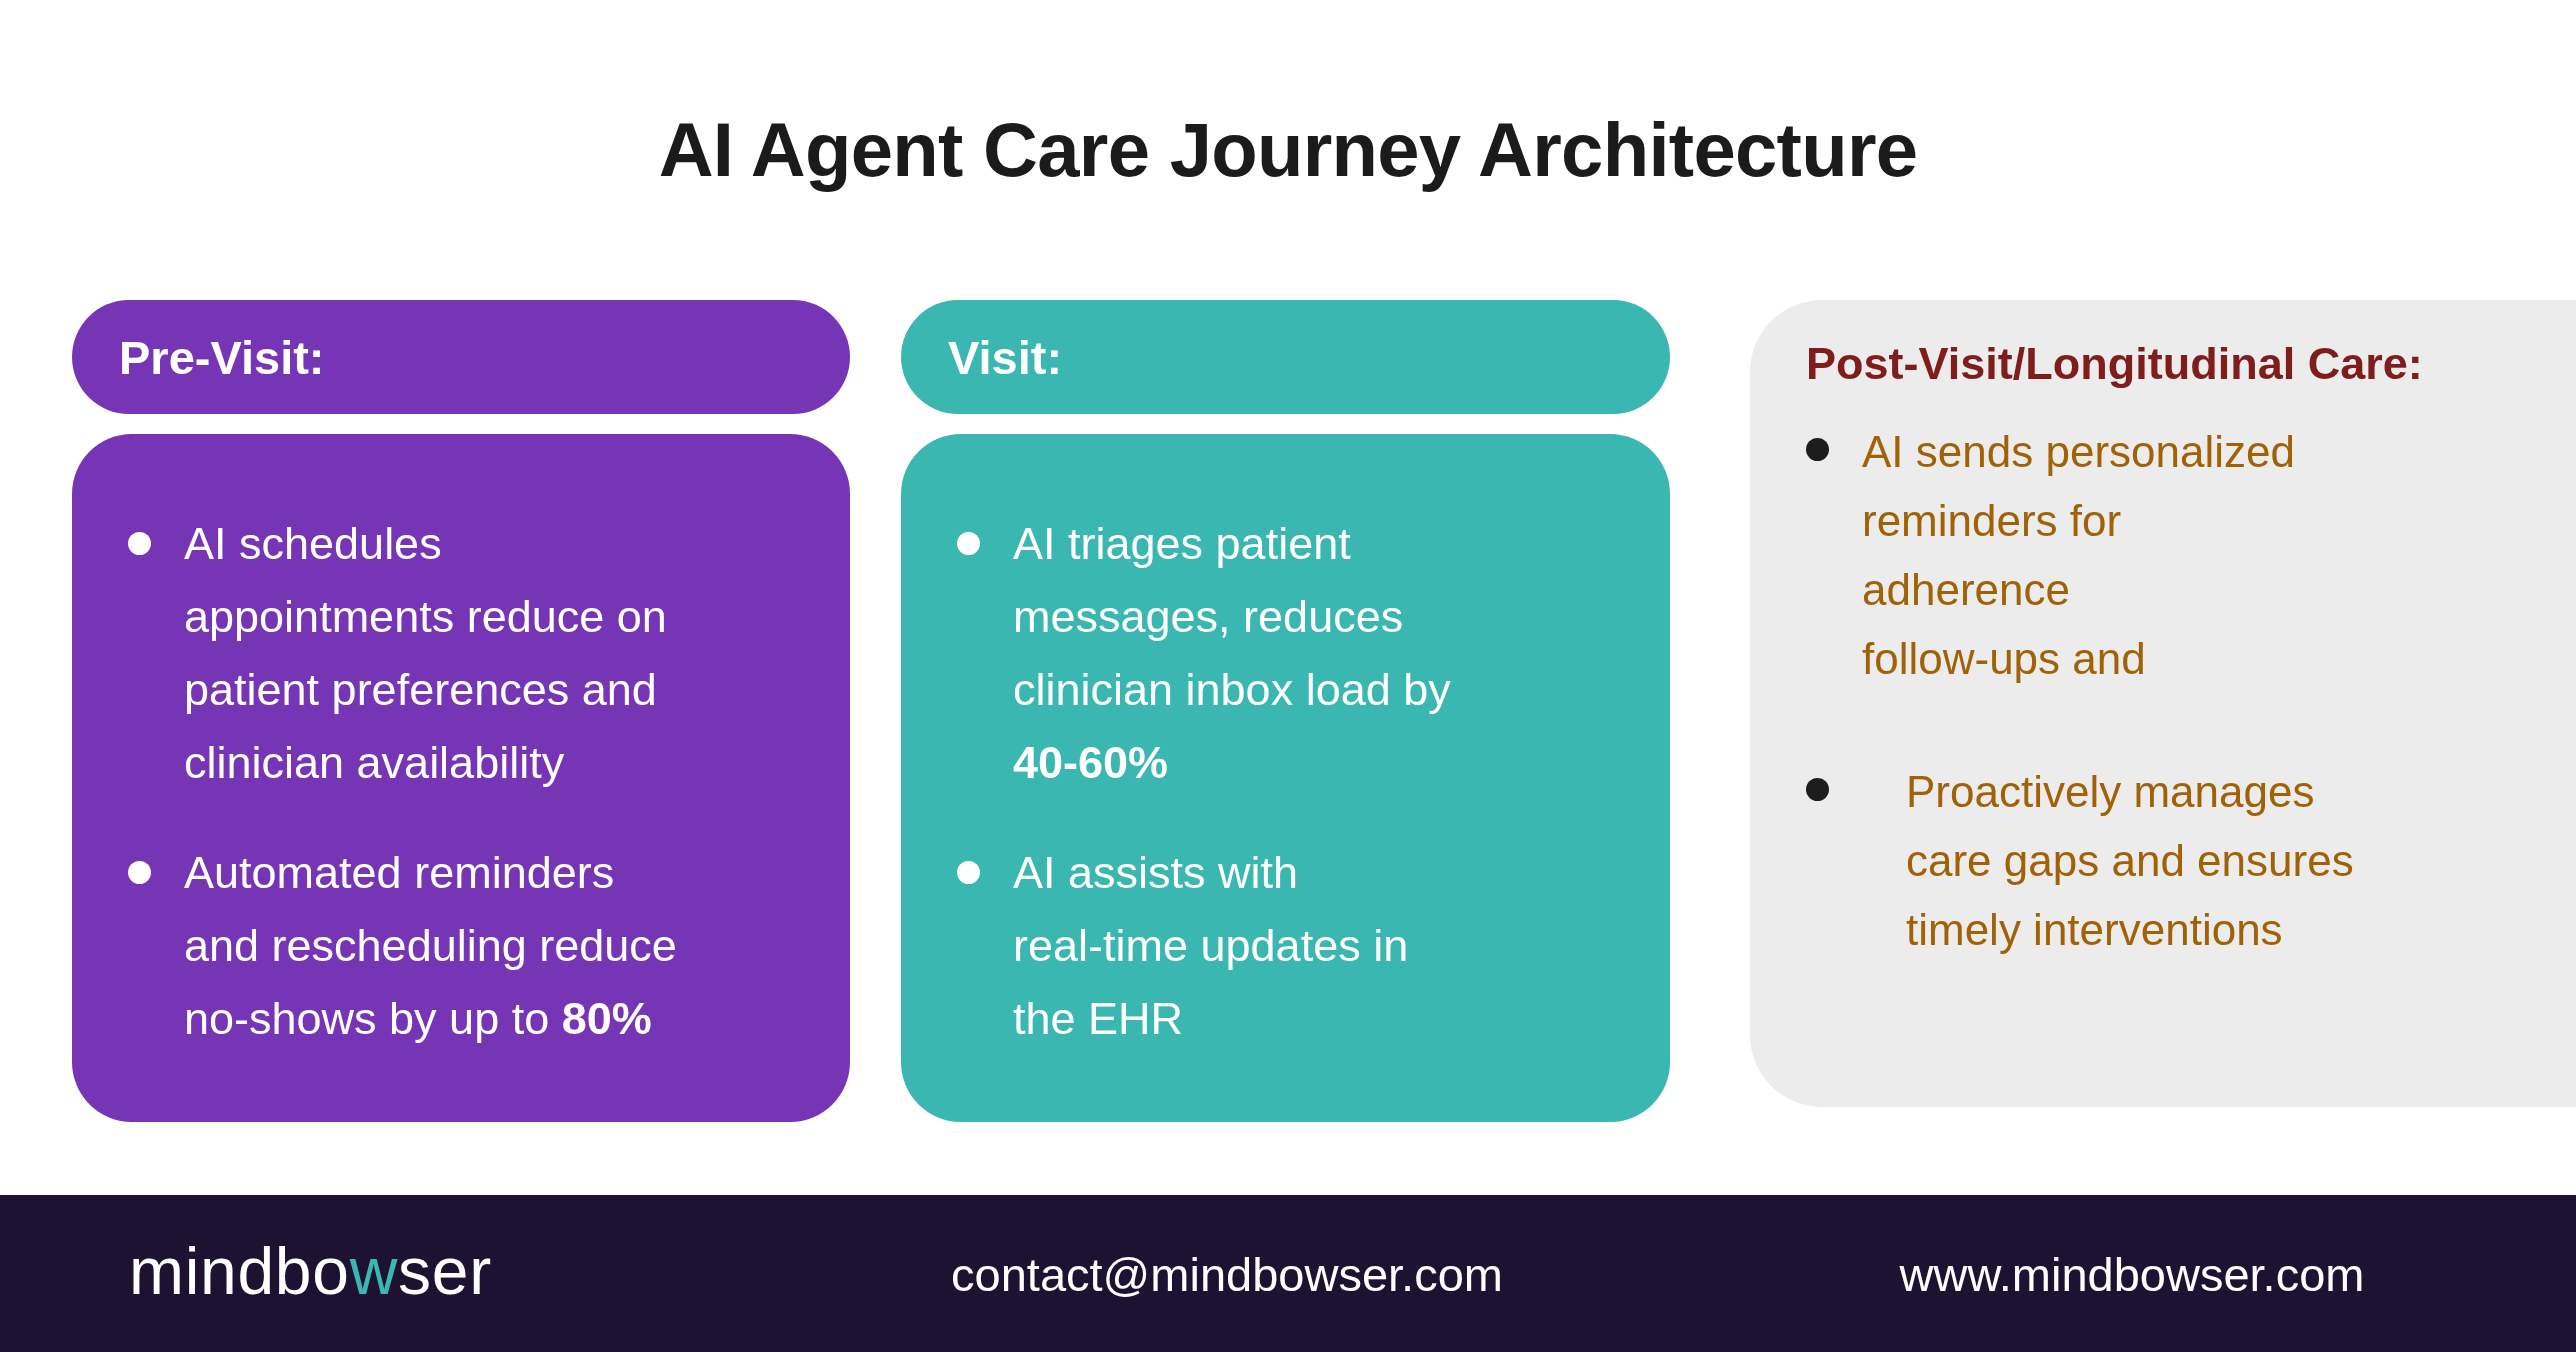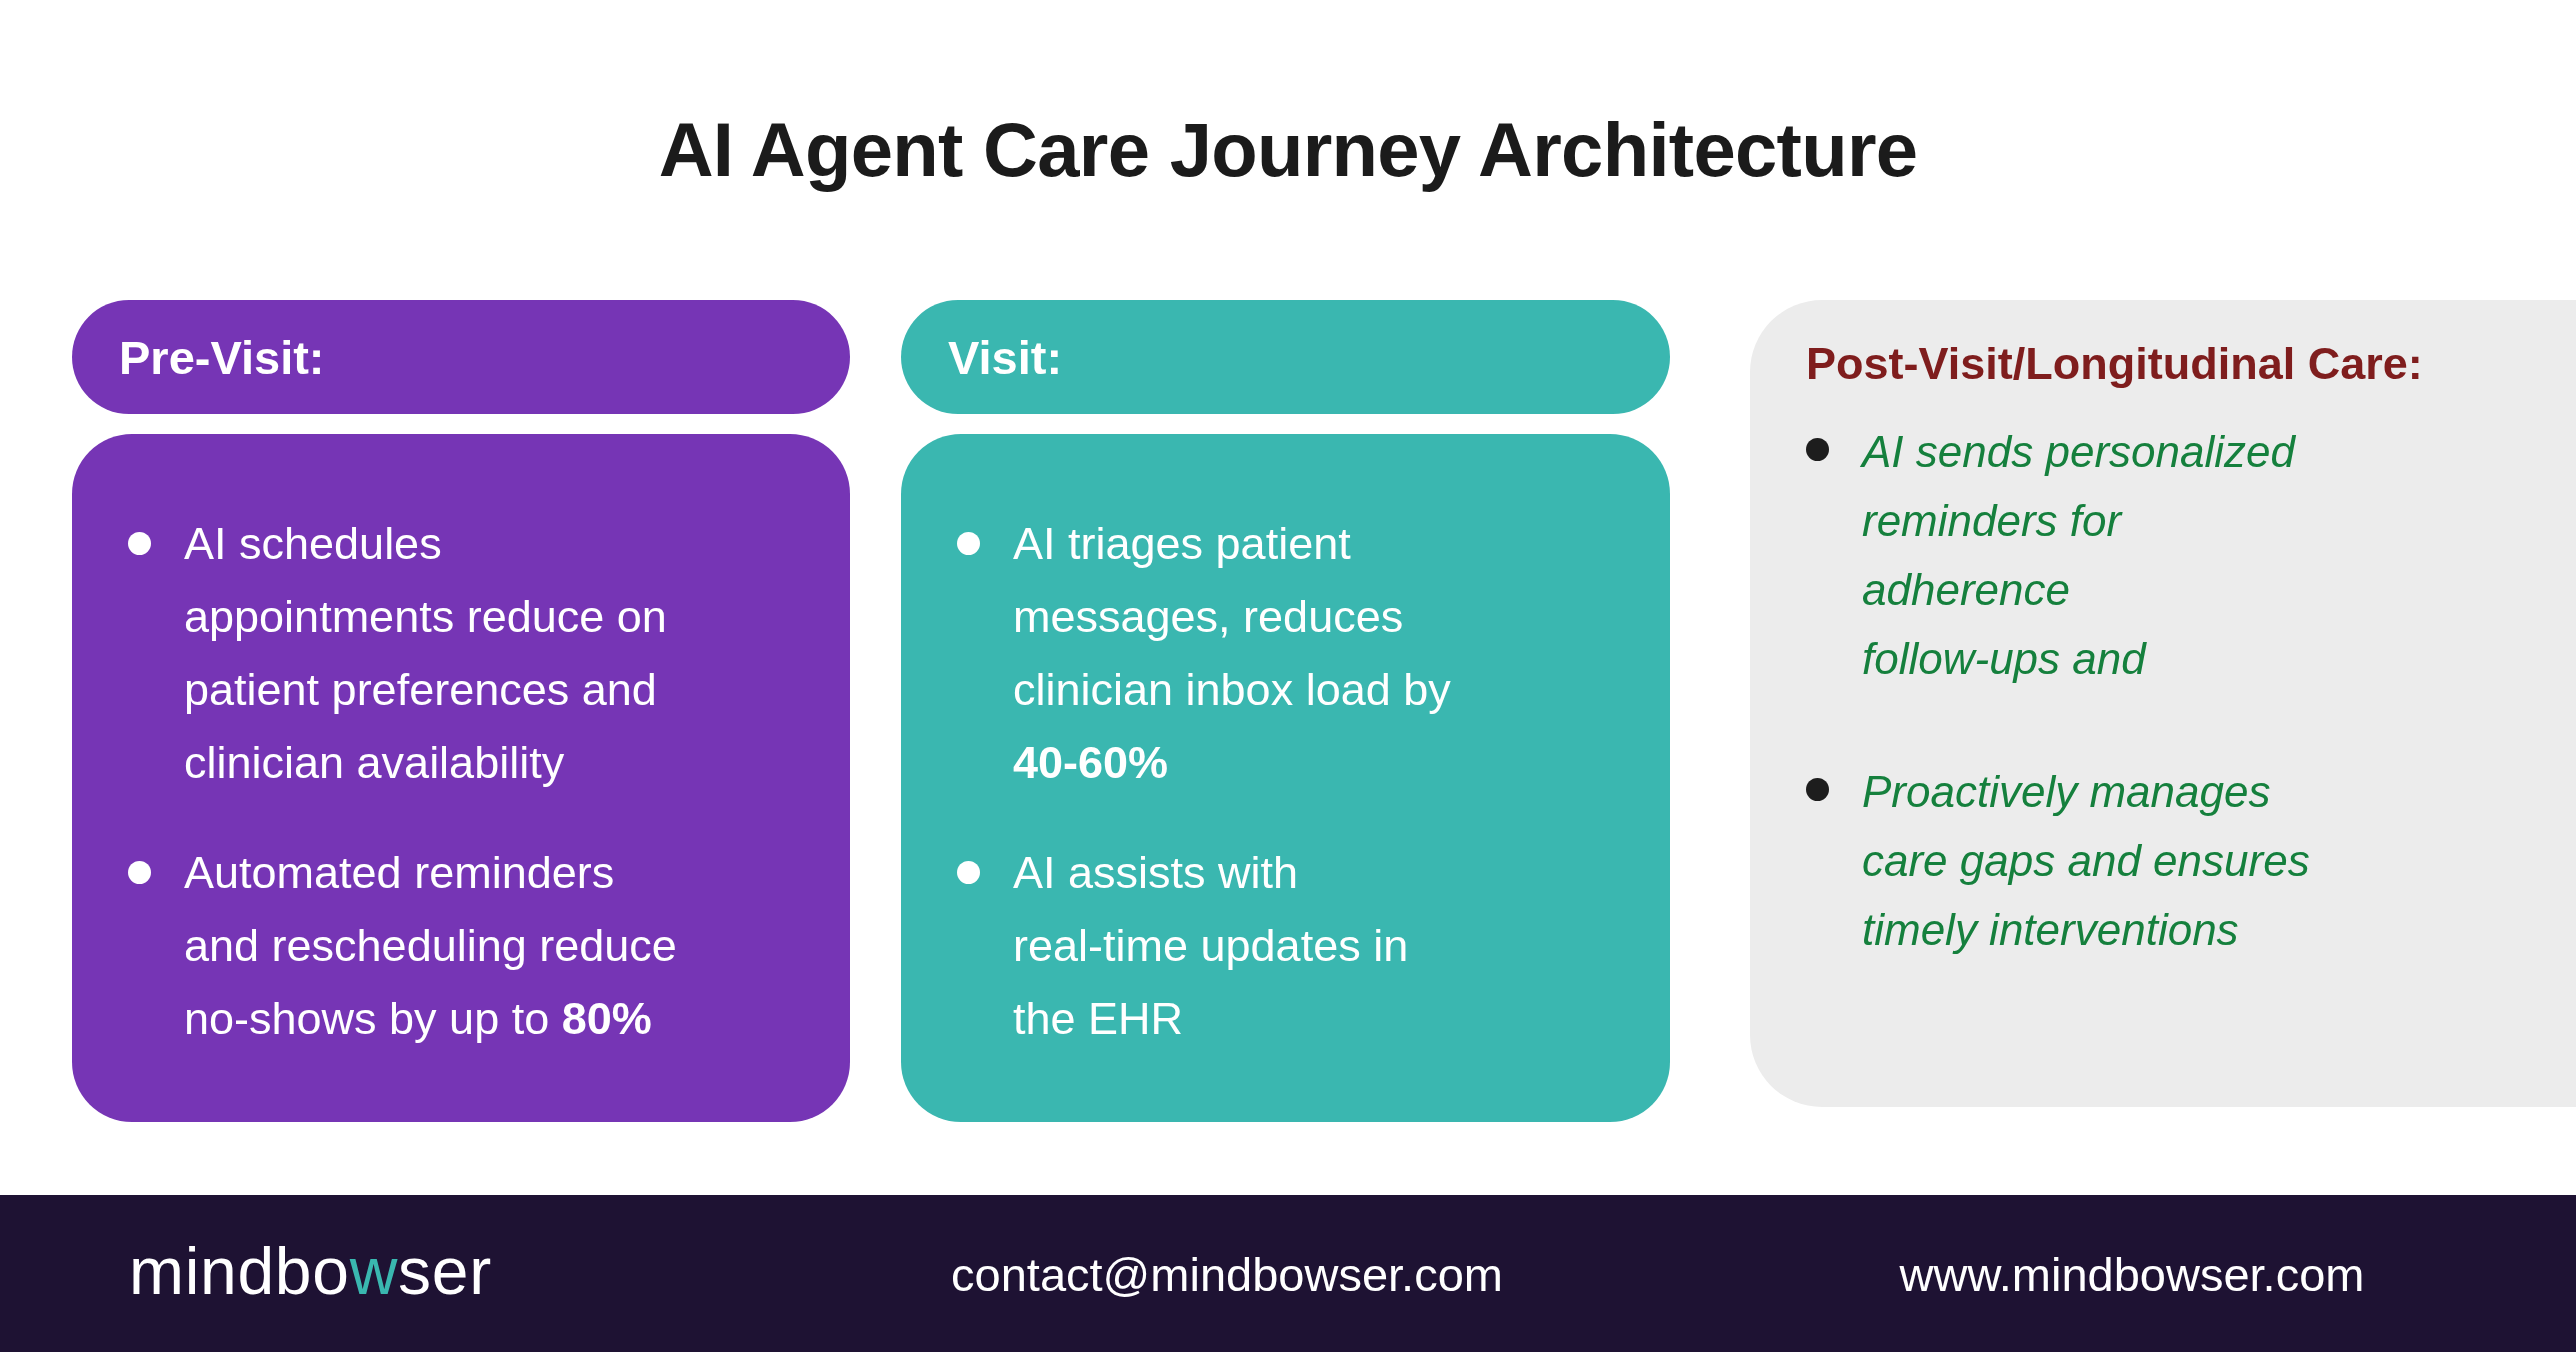--- a/index.html
+++ b/index.html
@@ -66,22 +66,22 @@
     margin-top:25px;
   }
   .lines{
     margin-left:33px;
     font-size:45px;line-height:73px;
     color:var(--text_light);
   }
   .lines b{font-weight:700;}
 
   .col3-card .dot{background:#1D1D1D;margin-top:21.5px;}
-  .col3-card .lines{color:#15803d;font-size:44px;line-height:69px;font-style:italic;}
-  .col3-card .bullet + .bullet{margin-top:64px;}
+  .col3-card .lines{color:#a16207;font-size:44px;line-height:69px;}
+  .col3-card .bullet + .bullet{margin-top:64px;gap:44px;}
 
   .footer{
     position:absolute;left:0;top:1195px;width:2576px;height:157px;
     background:var(--footer_bg);
   }
   .brand{
     position:absolute;left:129px;top:50%;transform:translateY(-54%);
     font-size:66px;font-weight:500;letter-spacing:0.7px;
     color:var(--text_light);
   }

